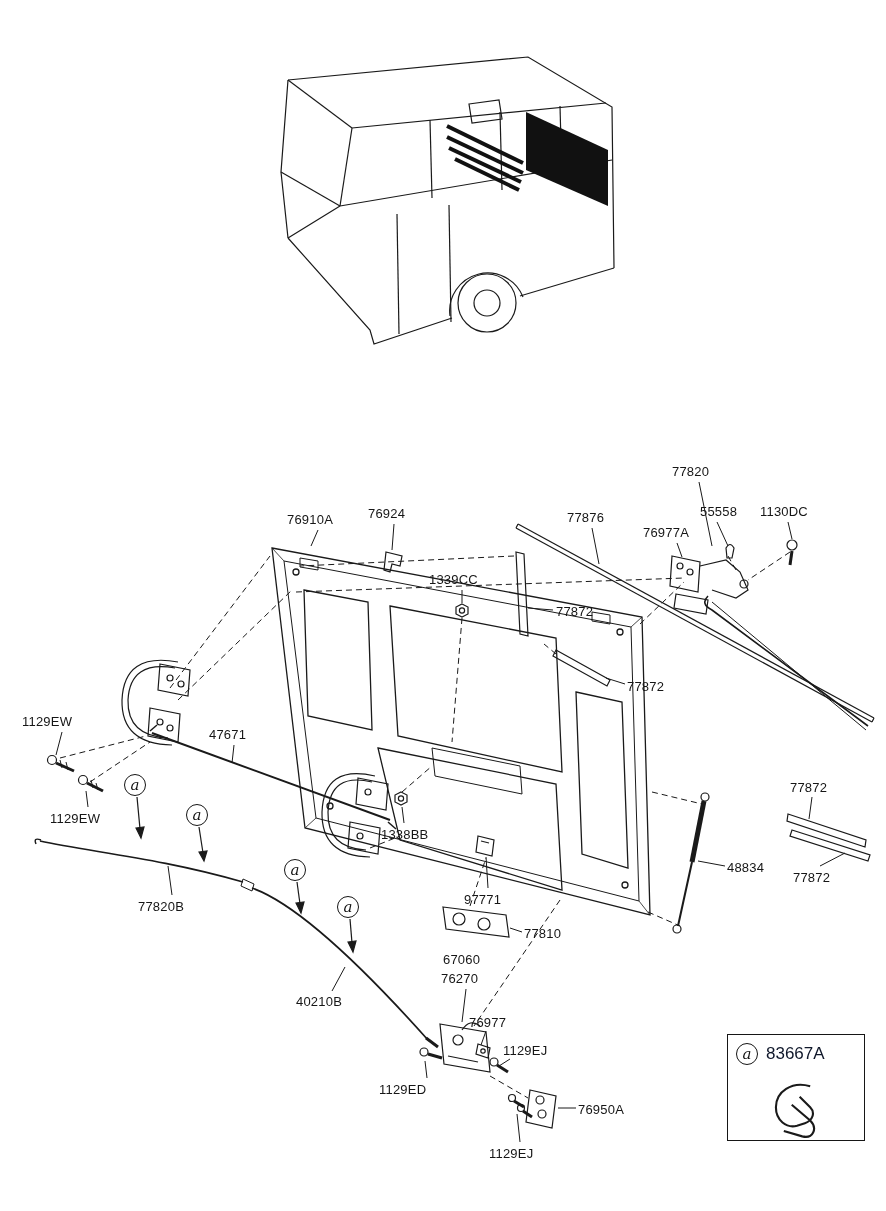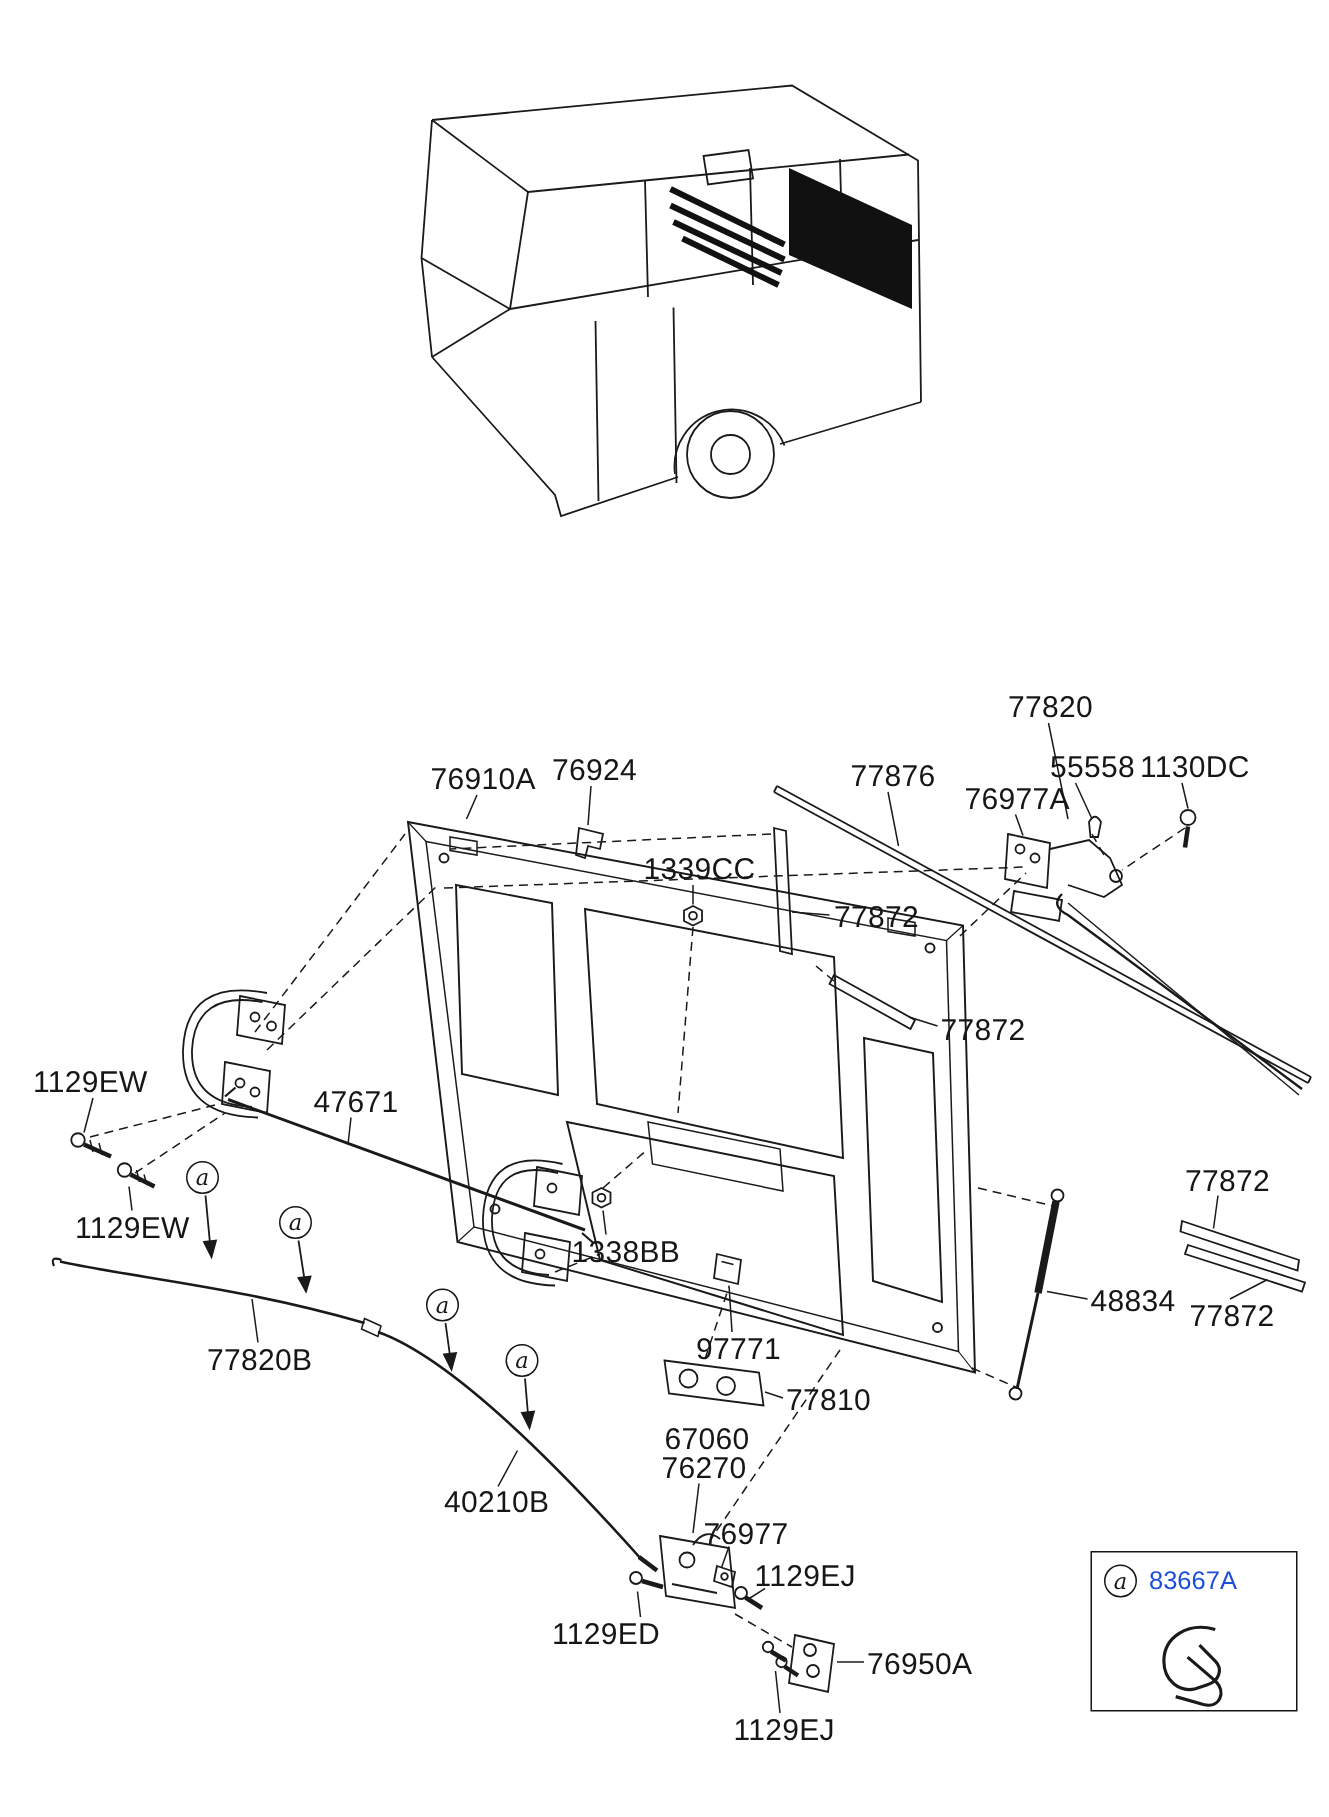--- a/index.html
+++ b/index.html
@@ -2,40 +2,40 @@
 <html><head>
 <meta charset="utf-8">
 <style>
   html,body{margin:0;padding:0;background:#fff;}
   .stage{
     position:relative;width:886px;height:1211px;background:#ffffff;
     font-family:"Liberation Sans",sans-serif;overflow:hidden;
   }
   svg.art{position:absolute;left:0;top:0;}
   .lbl{
-    position:absolute;font-size:20px;line-height:20px;color:#161616;
+    position:absolute;font-size:13px;line-height:20px;color:#161616;
     white-space:nowrap;letter-spacing:.2px;
   }
   .marker{
     position:absolute;width:22px;height:22px;box-sizing:border-box;
     border:1.5px solid #161616;border-radius:50%;
     display:flex;align-items:center;justify-content:center;
     font:italic 15px/15px "DejaVu Serif",serif;color:#161616;background:#fff;
   }
   .legend{
     position:absolute;left:727px;top:1034px;width:138px;height:107px;
     box-sizing:border-box;border:1.6px solid #161616;background:#fff;
   }
   .legend .row{position:absolute;left:8px;top:8px;display:flex;align-items:center;gap:8px;}
   .legend .lmk{
     position:static;width:22px;height:22px;box-sizing:border-box;border:1.5px solid #161616;
     border-radius:50%;display:flex;align-items:center;justify-content:center;
     font:italic 15px/15px "DejaVu Serif",serif;color:#161616;
   }
-  .legend .ltext{font-size:17px;color:#1d4ed8;}
+  .legend .ltext{font-size:17px;color:#0f172a;}
   .legend svg{position:absolute;left:34px;top:46px;}
 </style>
 </head>
 <body>
 
 <div class="stage">
 
   <svg class="art" width="886" height="1211" viewBox="0 0 886 1211">
 
     <g stroke="#1a1a1a" stroke-width="1" fill="none" stroke-dasharray="6 4">
@@ -279,21 +279,21 @@
   <div class="lbl" style="left:50px;top:809px">1129EW</div>
   <div class="lbl" style="left:138px;top:897px">77820B</div>
   <div class="lbl" style="left:381px;top:825px">1338BB</div>
   <div class="lbl" style="left:464px;top:890px">97771</div>
   <div class="lbl" style="left:524px;top:924px">77810</div>
   <div class="lbl" style="left:443px;top:950px">67060</div>
   <div class="lbl" style="left:441px;top:969px">76270</div>
   <div class="lbl" style="left:296px;top:992px">40210B</div>
   <div class="lbl" style="left:469px;top:1013px">76977</div>
   <div class="lbl" style="left:503px;top:1041px">1129EJ</div>
-  <div class="lbl" style="left:368px;top:1080px">1129ED</div>
+  <div class="lbl" style="left:379px;top:1080px">1129ED</div>
   <div class="lbl" style="left:578px;top:1100px">76950A</div>
   <div class="lbl" style="left:489px;top:1144px">1129EJ</div>
   <div class="lbl" style="left:727px;top:858px">48834</div>
   <div class="lbl" style="left:790px;top:778px">77872</div>
   <div class="lbl" style="left:793px;top:868px">77872</div>
 
   <div class="marker" style="left:124px;top:774px">a</div>
   <div class="marker" style="left:186px;top:804px">a</div>
   <div class="marker" style="left:284px;top:859px">a</div>
   <div class="marker" style="left:337px;top:896px">a</div>

